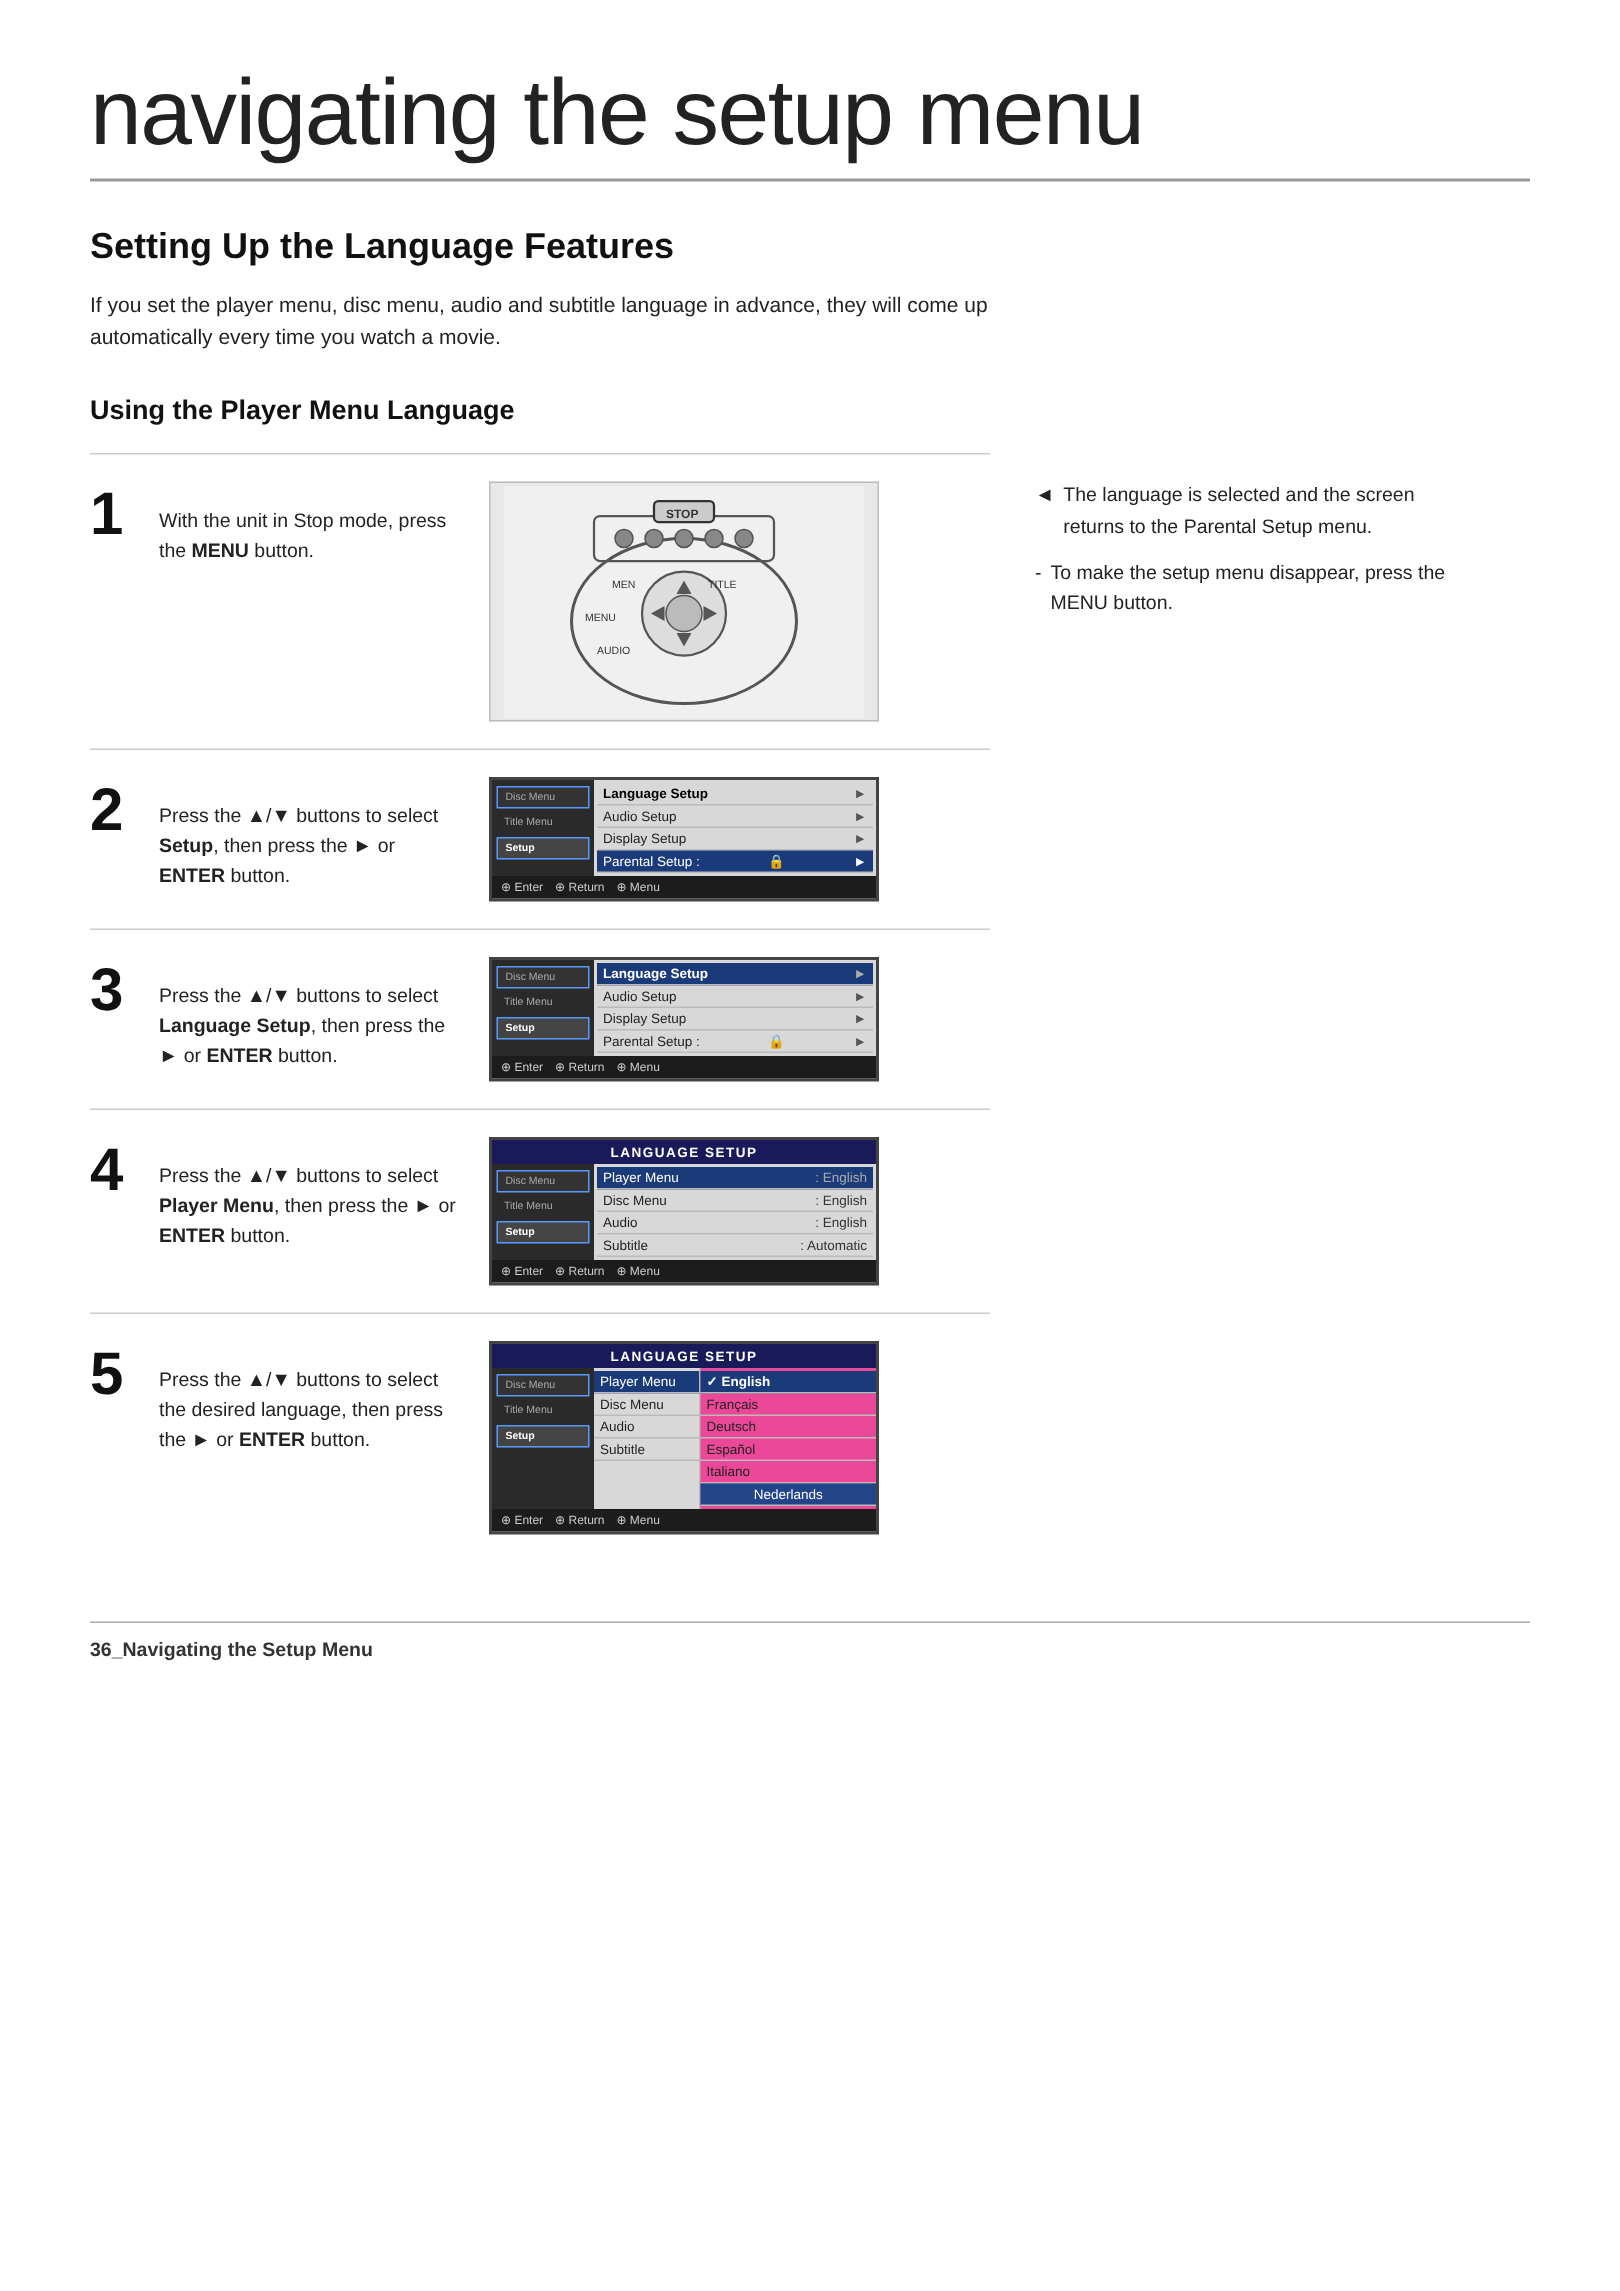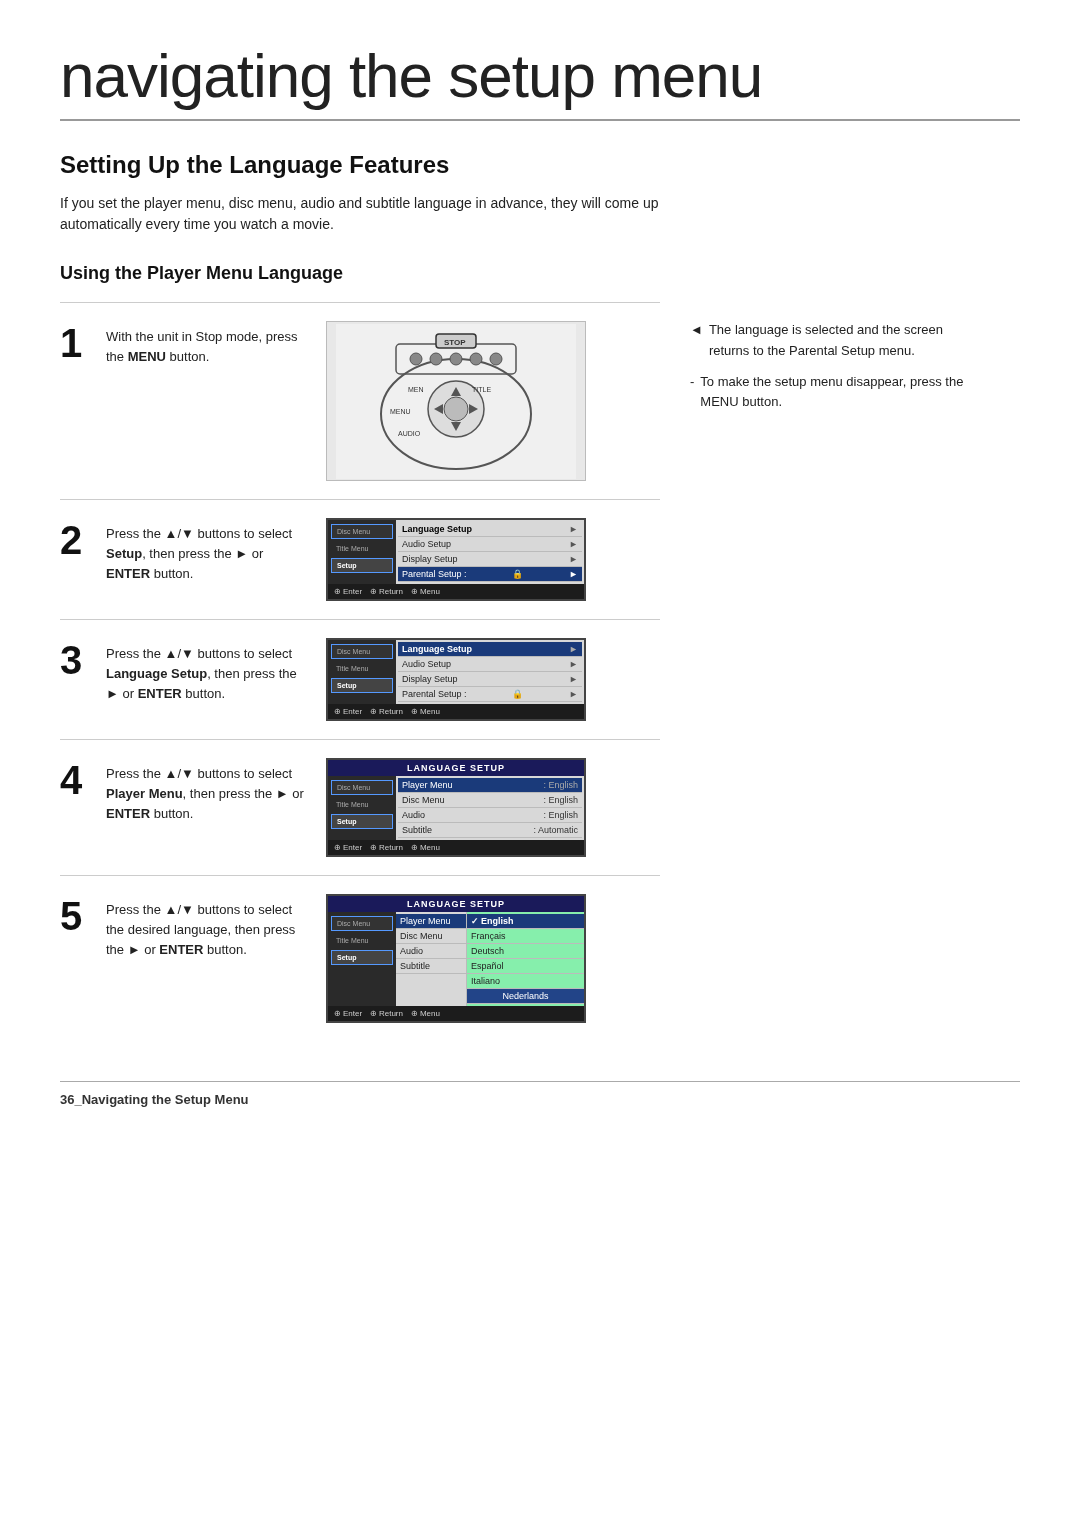--- a/index.html
+++ b/index.html
@@ -67,21 +67,21 @@
       min-width: 46px;
       line-height: 1;
       margin-top: 2px;
     }
 
     .step-text {
       font-size: 13px;
       line-height: 1.55;
       color: #222;
       max-width: 200px;
-      margin-top: 6px;
+      margin-top: 16px;
       flex: 0 0 200px;
     }
 
     .step-text b, .step-text strong {
       font-weight: bold;
     }
 
     .step-image {
       margin-left: 20px;
       flex: 0 0 260px;
@@ -386,21 +386,21 @@
 
               <div style="flex:1; background:#d8d8d8; padding:0; display:flex;">
 
                 <div style="flex:0 0 70px; padding:2px 0;">
                   <div style="padding:2px 4px; font-size:9px; color:#fff; background:#1a3a7a; border-bottom:1px solid #bbb;">Player Menu</div>
                   <div style="padding:2px 4px; font-size:9px; color:#222; border-bottom:1px solid #bbb;">Disc Menu</div>
                   <div style="padding:2px 4px; font-size:9px; color:#222; border-bottom:1px solid #bbb;">Audio</div>
                   <div style="padding:2px 4px; font-size:9px; color:#222; border-bottom:1px solid #bbb;">Subtitle</div>
                 </div>
 
-                <div style="flex:1; padding:2px 0; background:#86efac; border-left:1px solid #bbb;">
+                <div style="flex:1; padding:2px 0; background:#ec4899; border-left:1px solid #bbb;">
                   <div style="padding:2px 4px; font-size:9px; color:#fff; background:#1a3a7a; border-bottom:1px solid #bbb; font-weight:bold;">✓ English</div>
                   <div style="padding:2px 4px; font-size:9px; color:#222; border-bottom:1px solid #bbb;">Français</div>
                   <div style="padding:2px 4px; font-size:9px; color:#222; border-bottom:1px solid #bbb;">Deutsch</div>
                   <div style="padding:2px 4px; font-size:9px; color:#222; border-bottom:1px solid #bbb;">Español</div>
                   <div style="padding:2px 4px; font-size:9px; color:#222; border-bottom:1px solid #bbb;">Italiano</div>
                   <div style="padding:2px 4px; font-size:9px; color:#fff; background:#224488; border-bottom:1px solid #bbb;text-align:center;">Nederlands</div>
                 </div>
               </div>
             </div>
 

